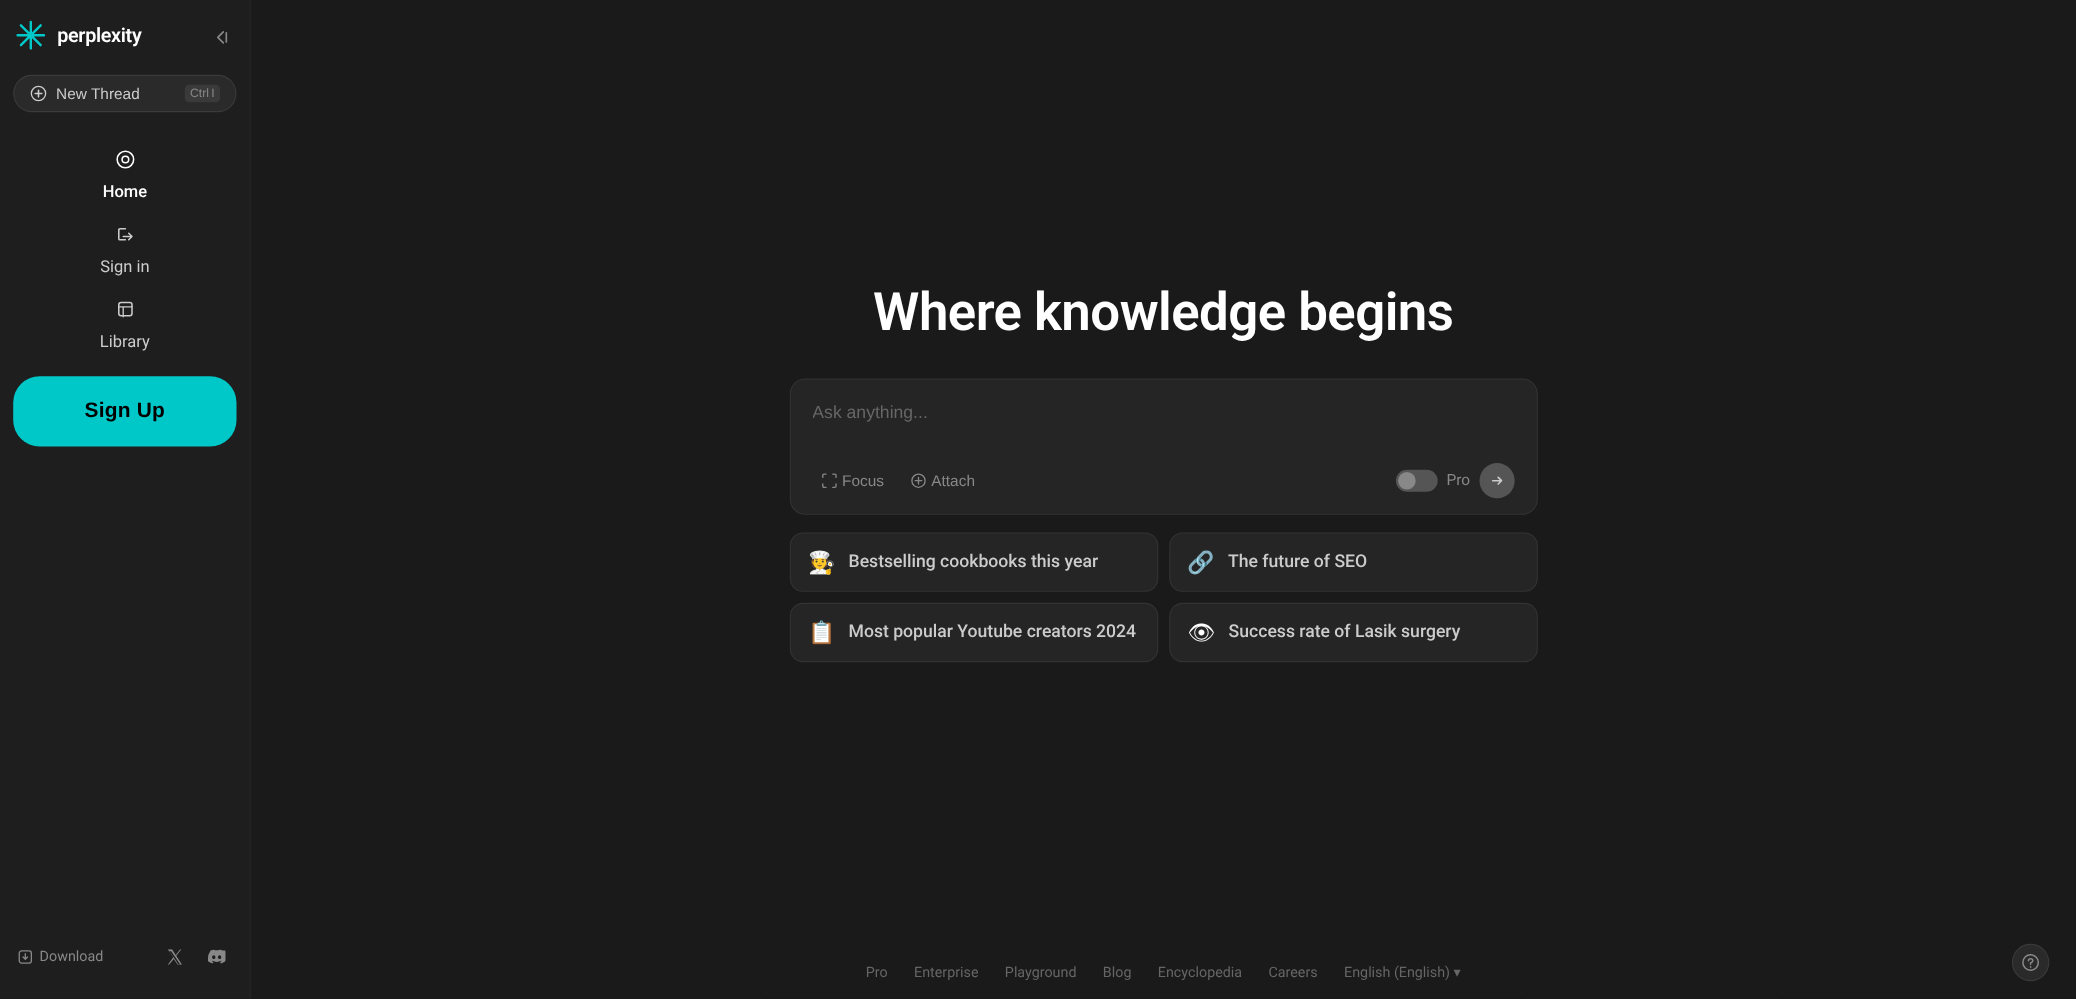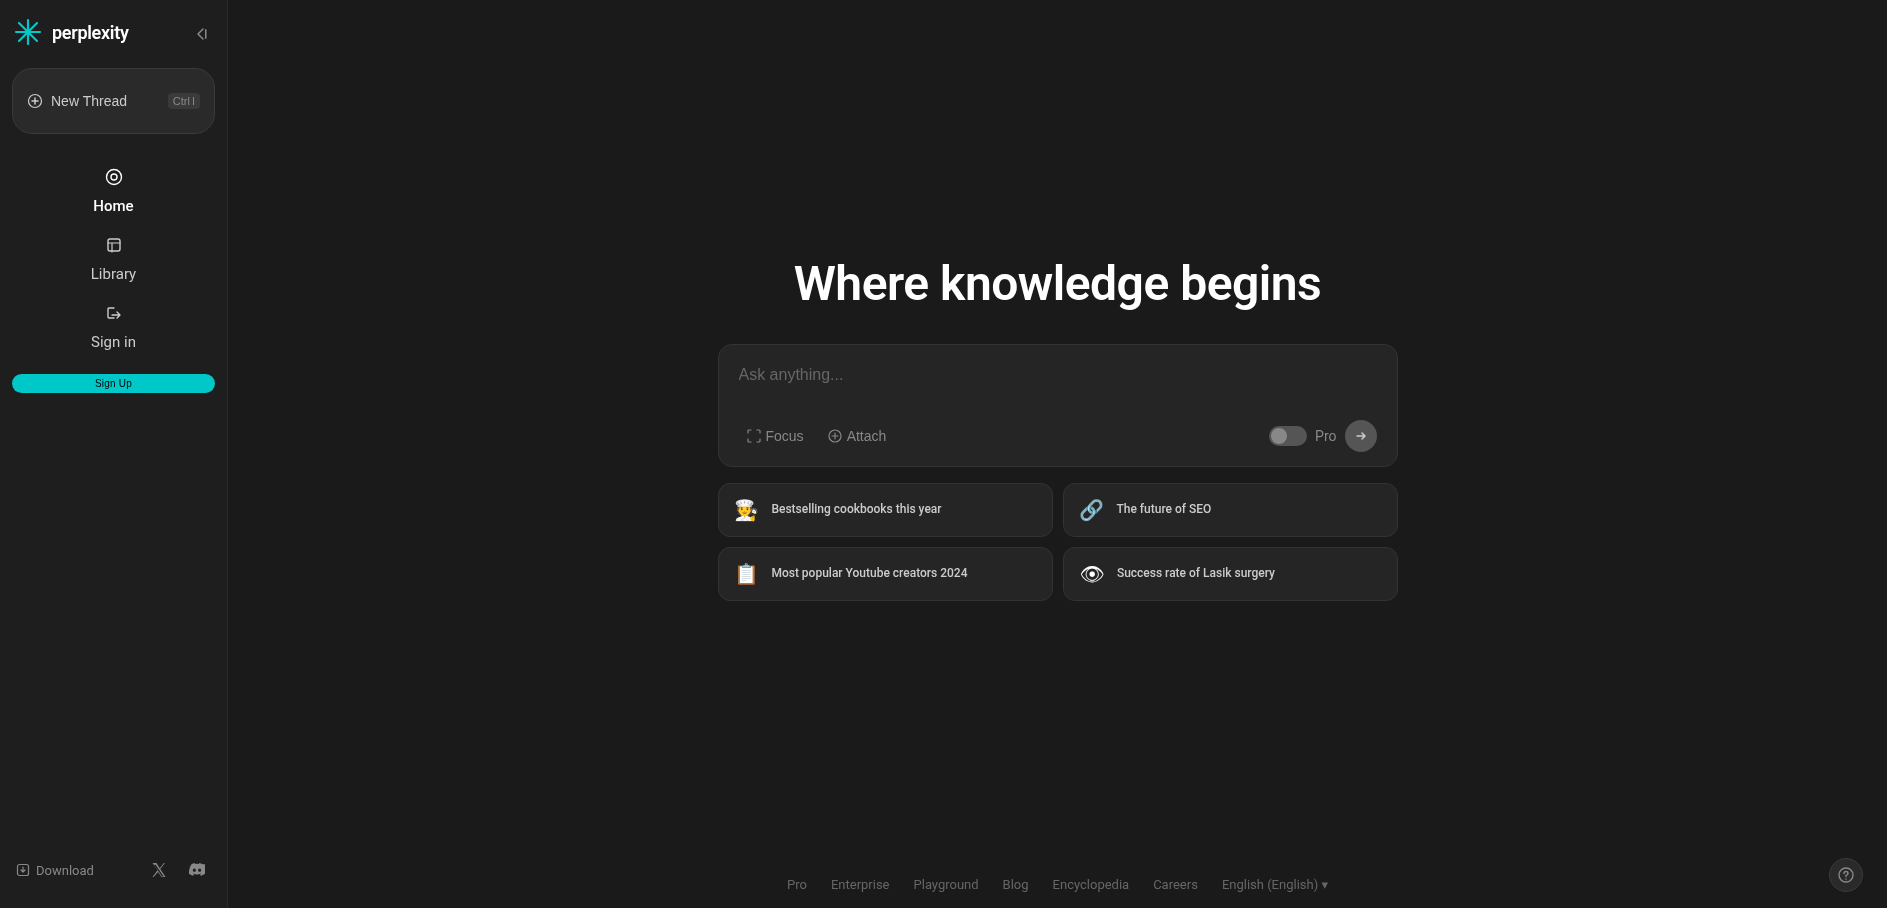--- a/index.html
+++ b/index.html
@@ -61,21 +61,21 @@
       border: none;
     }
 
     .new-thread-btn {
       display: flex;
       align-items: center;
       gap: 8px;
       background: #2a2a2a;
       border: 1px solid #3a3a3a;
       border-radius: 20px;
-      padding: 24px 14px;
+      padding: 8px 14px;
       color: #ccc;
       font-size: 14px;
       cursor: pointer;
       margin-bottom: 24px;
       width: 100%;
     }
 
     .new-thread-btn .shortcut {
       margin-left: auto;
       background: #3a3a3a;
@@ -107,24 +107,24 @@
       display: flex;
       align-items: center;
       justify-content: center;
       font-size: 16px;
     }
 
     .signup-btn {
       background: #00c8c8;
       border: none;
       border-radius: 24px;
-      padding: 4px 20px;
+      padding: 21px 20px;
       color: #000;
-      font-size: 10px;
-      font-weight: 400;
+      font-size: 19px;
+      font-weight: 700;
       cursor: pointer;
       width: 100%;
       margin-top: 12px;
       letter-spacing: 0.2px;
     }
 
     .sidebar-bottom {
       margin-top: auto;
       display: flex;
       align-items: center;
@@ -287,21 +287,21 @@
       transition: background 0.15s;
     }
 
     .suggestion-emoji {
       font-size: 20px;
       flex-shrink: 0;
     }
 
     .suggestion-text {
       color: #ccc;
-      font-size: 12px;
+      font-size: 16px;
       font-weight: 500;
       line-height: 1.3;
     }
 
     
     .footer {
       position: absolute;
       bottom: 16px;
       left: 0;
       right: 0;
@@ -381,33 +381,33 @@
         <svg width="18" height="18" viewBox="0 0 18 18" fill="none">
             <circle cx="9" cy="9" r="7.5" stroke="currentColor" stroke-width="1.4"></circle>
             <circle cx="9" cy="9" r="3" stroke="currentColor" stroke-width="1.4"></circle>
           </svg>
       </span>
       <span>Home</span>
     </div>
     <div class="nav-item">
       <span class="nav-icon">
         <svg width="18" height="18" viewBox="0 0 18 18" fill="none">
-            <rect x="3" y="3" width="12" height="12" rx="2" stroke="currentColor" stroke-width="1.4"></rect>
-            <path d="M3 7h12M7 7v9" stroke="currentColor" stroke-width="1.2" stroke-linecap="round"></path>
+            <path d="M12 8l3 3-3 3M15 11H7M9 4H4a1 1 0 00-1 1v8a1 1 0 001 1h5" stroke="currentColor" stroke-width="1.4" stroke-linecap="round" stroke-linejoin="round"></path>
           </svg>
       </span>
-      <span>Library</span>
+      <span>Sign in</span>
     </div>
     <div class="nav-item">
       <span class="nav-icon">
         <svg width="18" height="18" viewBox="0 0 18 18" fill="none">
-            <path d="M12 8l3 3-3 3M15 11H7M9 4H4a1 1 0 00-1 1v8a1 1 0 001 1h5" stroke="currentColor" stroke-width="1.4" stroke-linecap="round" stroke-linejoin="round"></path>
+            <rect x="3" y="3" width="12" height="12" rx="2" stroke="currentColor" stroke-width="1.4"></rect>
+            <path d="M3 7h12M7 7v9" stroke="currentColor" stroke-width="1.2" stroke-linecap="round"></path>
           </svg>
       </span>
-      <span>Sign in</span>
+      <span>Library</span>
     </div>
   </nav>
 
   <button class="signup-btn">Sign Up</button>
 
   <div class="sidebar-bottom">
     <div class="download-link">
       <svg width="14" height="14" viewBox="0 0 14 14" fill="none">
           <rect x="1.5" y="1.5" width="11" height="11" rx="2" stroke="currentColor" stroke-width="1.2"></rect>
           <path d="M5 7l2 2 2-2M7 4v5" stroke="currentColor" stroke-width="1.2" stroke-linecap="round" stroke-linejoin="round"></path>

